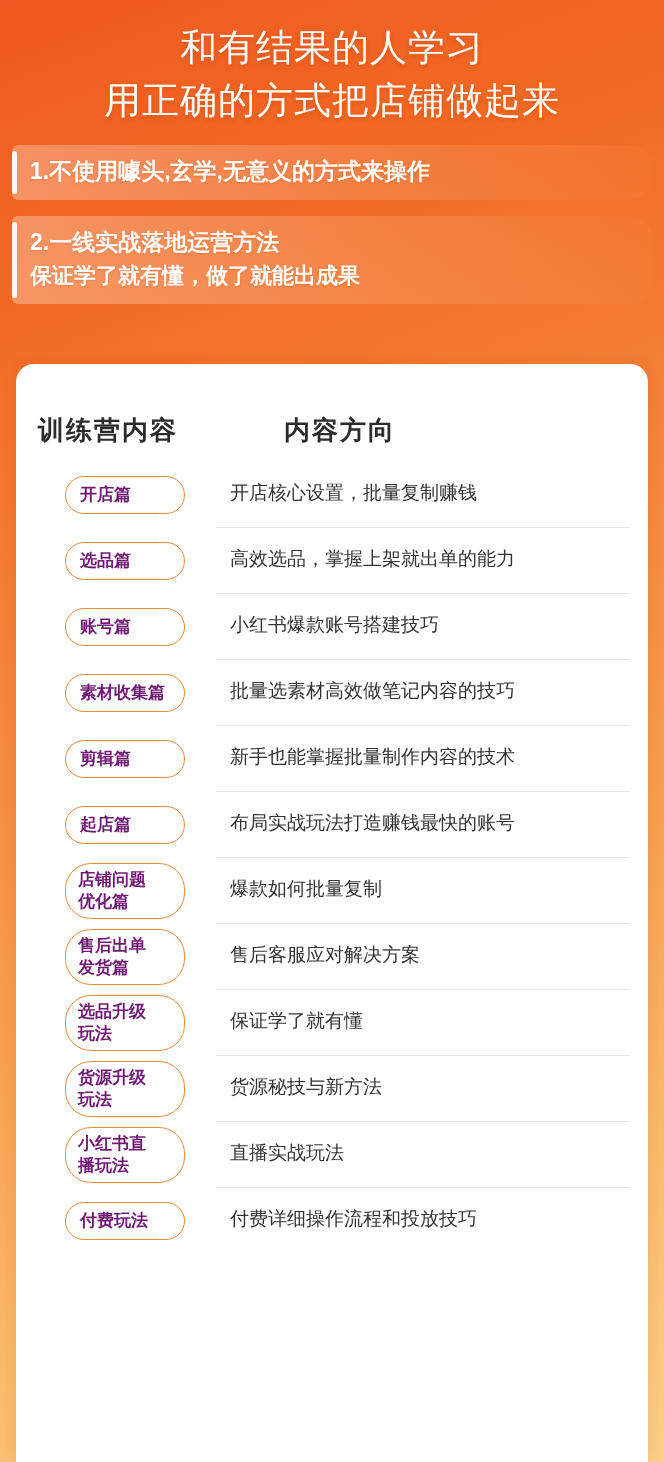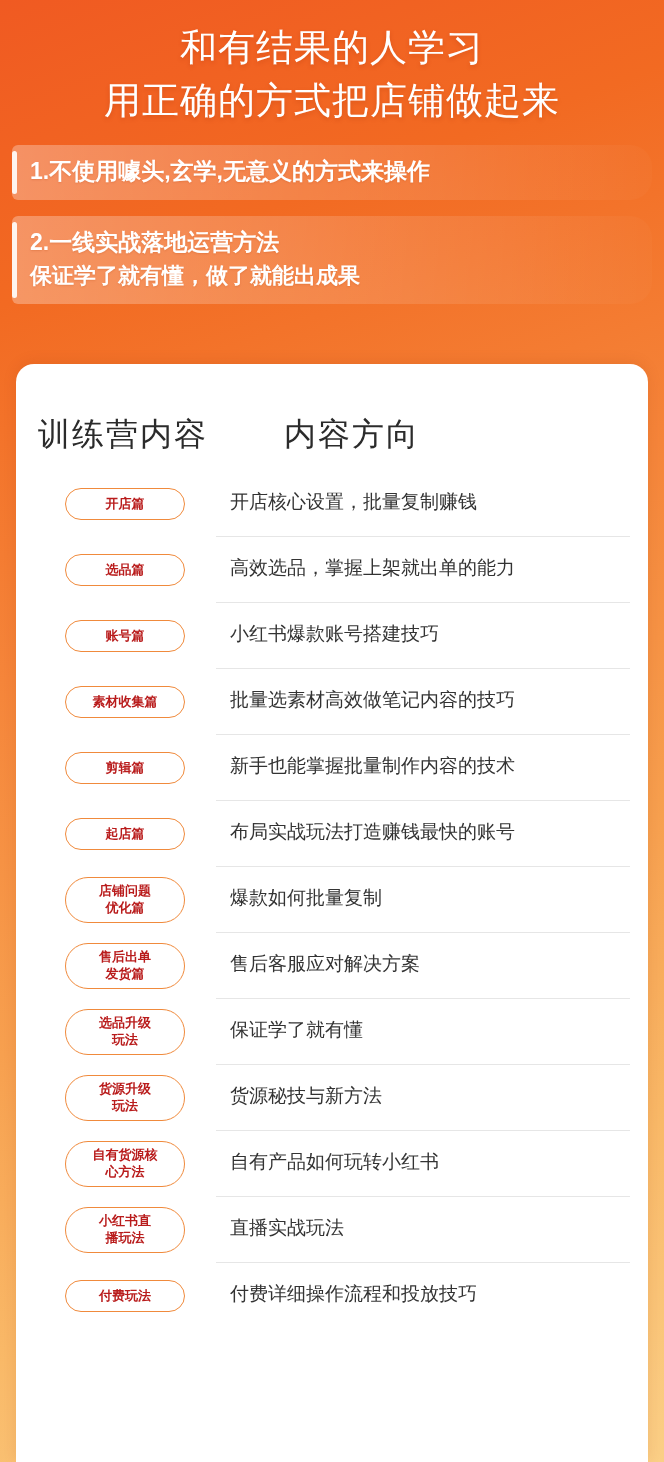--- a/index.html
+++ b/index.html
@@ -90,22 +90,22 @@
     text-align: left;
     padding-left: 4px;
   }
   .head-right {
     flex: 1 1 auto;
     text-align: left;
     padding-left: 18px;
     margin-top: 19px;
   }
   .head-text {
-    font-size: 32px;
-    font-weight: normal;
+    font-size: 26px;
+    font-weight: bold;
     color: #2b2b2b;
     letter-spacing: 2px;
   }
 
   .rows {
     display: block;
   }
   .row {
     display: flex;
     align-items: center;
@@ -114,25 +114,24 @@
   .row-left {
     width: 182px;
     flex: 0 0 182px;
     display: flex;
     justify-content: center;
     align-items: center;
   }
   .pill {
     border: 1.6px solid #f08a3c;
     border-radius: 26px;
-    color: #b91c1c;
-    font-size: 13px;
+    color: #701a75;
+    font-size: 17px;
     font-weight: bold;
     line-height: 1.28;
-    text-align: center;
     padding: 7px 14px;
     min-width: 120px;
     box-sizing: border-box;
     background: #fff;
   }
   .pill.two-line {
     padding: 5px 12px;
   }
   .row-right {
     flex: 1 1 auto;
@@ -256,28 +255,20 @@
       <div class="row">
         <div class="row-left">
           <div class="pill two-line">货源升级<br>玩法</div>
         </div>
         <div class="row-right">
           <div class="desc">货源秘技与新方法</div>
         </div>
       </div>
       <div class="row">
         <div class="row-left">
-          <div class="pill two-line">自有货源核<br>心方法</div>
-        </div>
-        <div class="row-right">
-          <div class="desc">自有产品如何玩转小红书</div>
-        </div>
-      </div>
-      <div class="row">
-        <div class="row-left">
           <div class="pill two-line">小红书直<br>播玩法</div>
         </div>
         <div class="row-right">
           <div class="desc">直播实战玩法</div>
         </div>
       </div>
       <div class="row">
         <div class="row-left">
           <div class="pill">付费玩法</div>
         </div>

